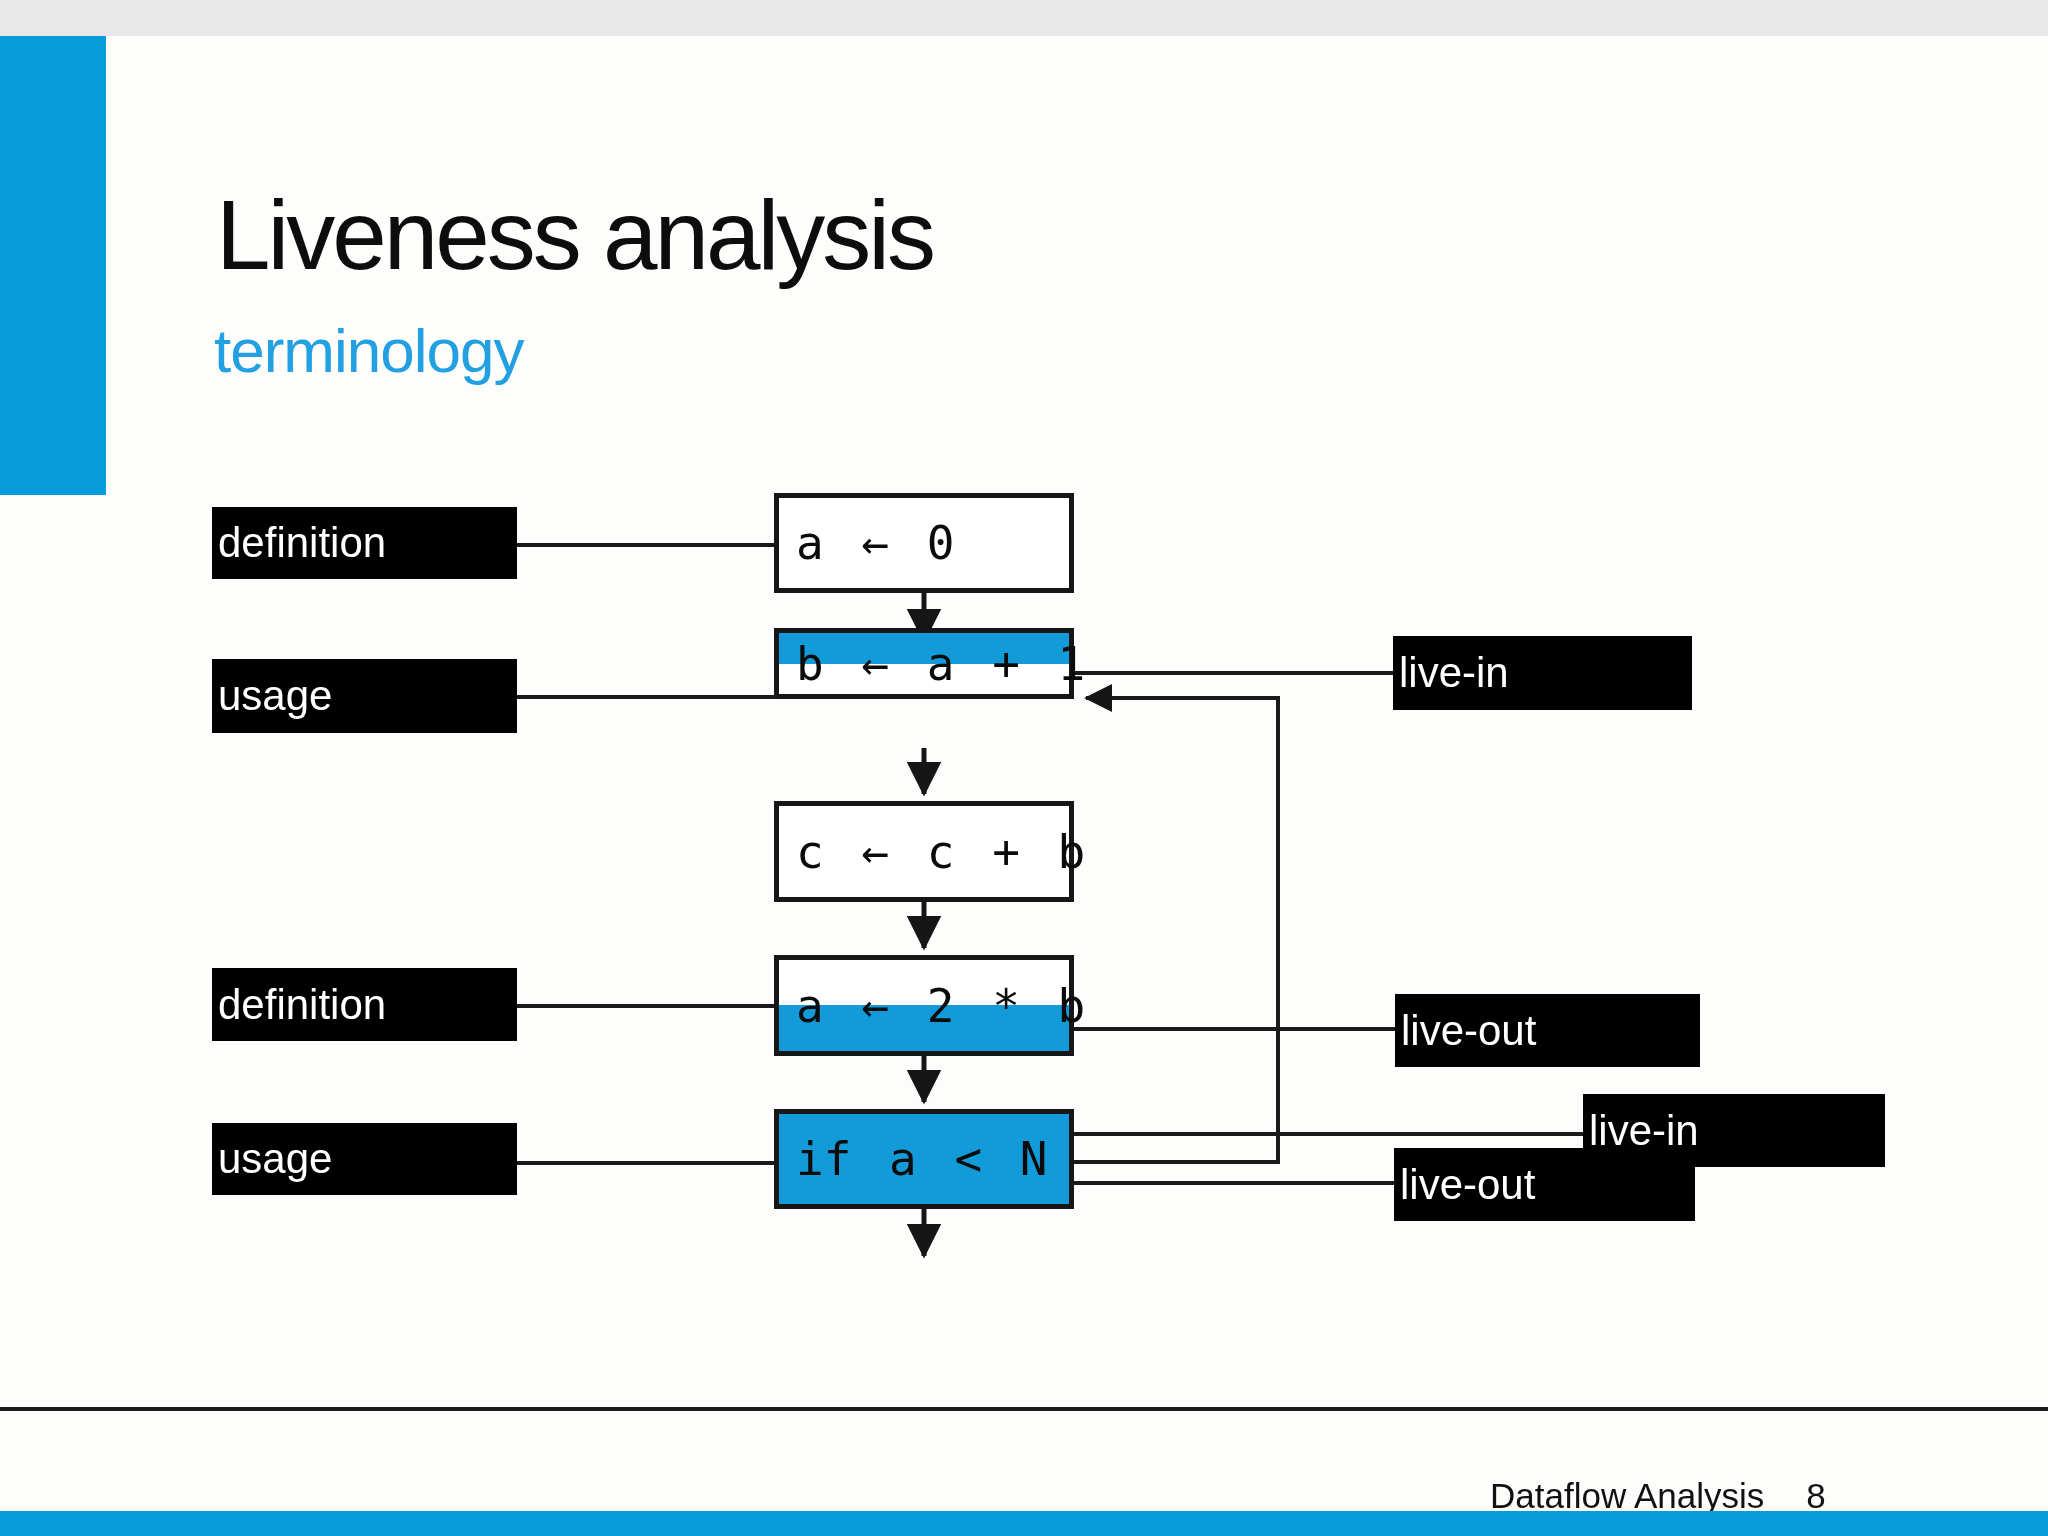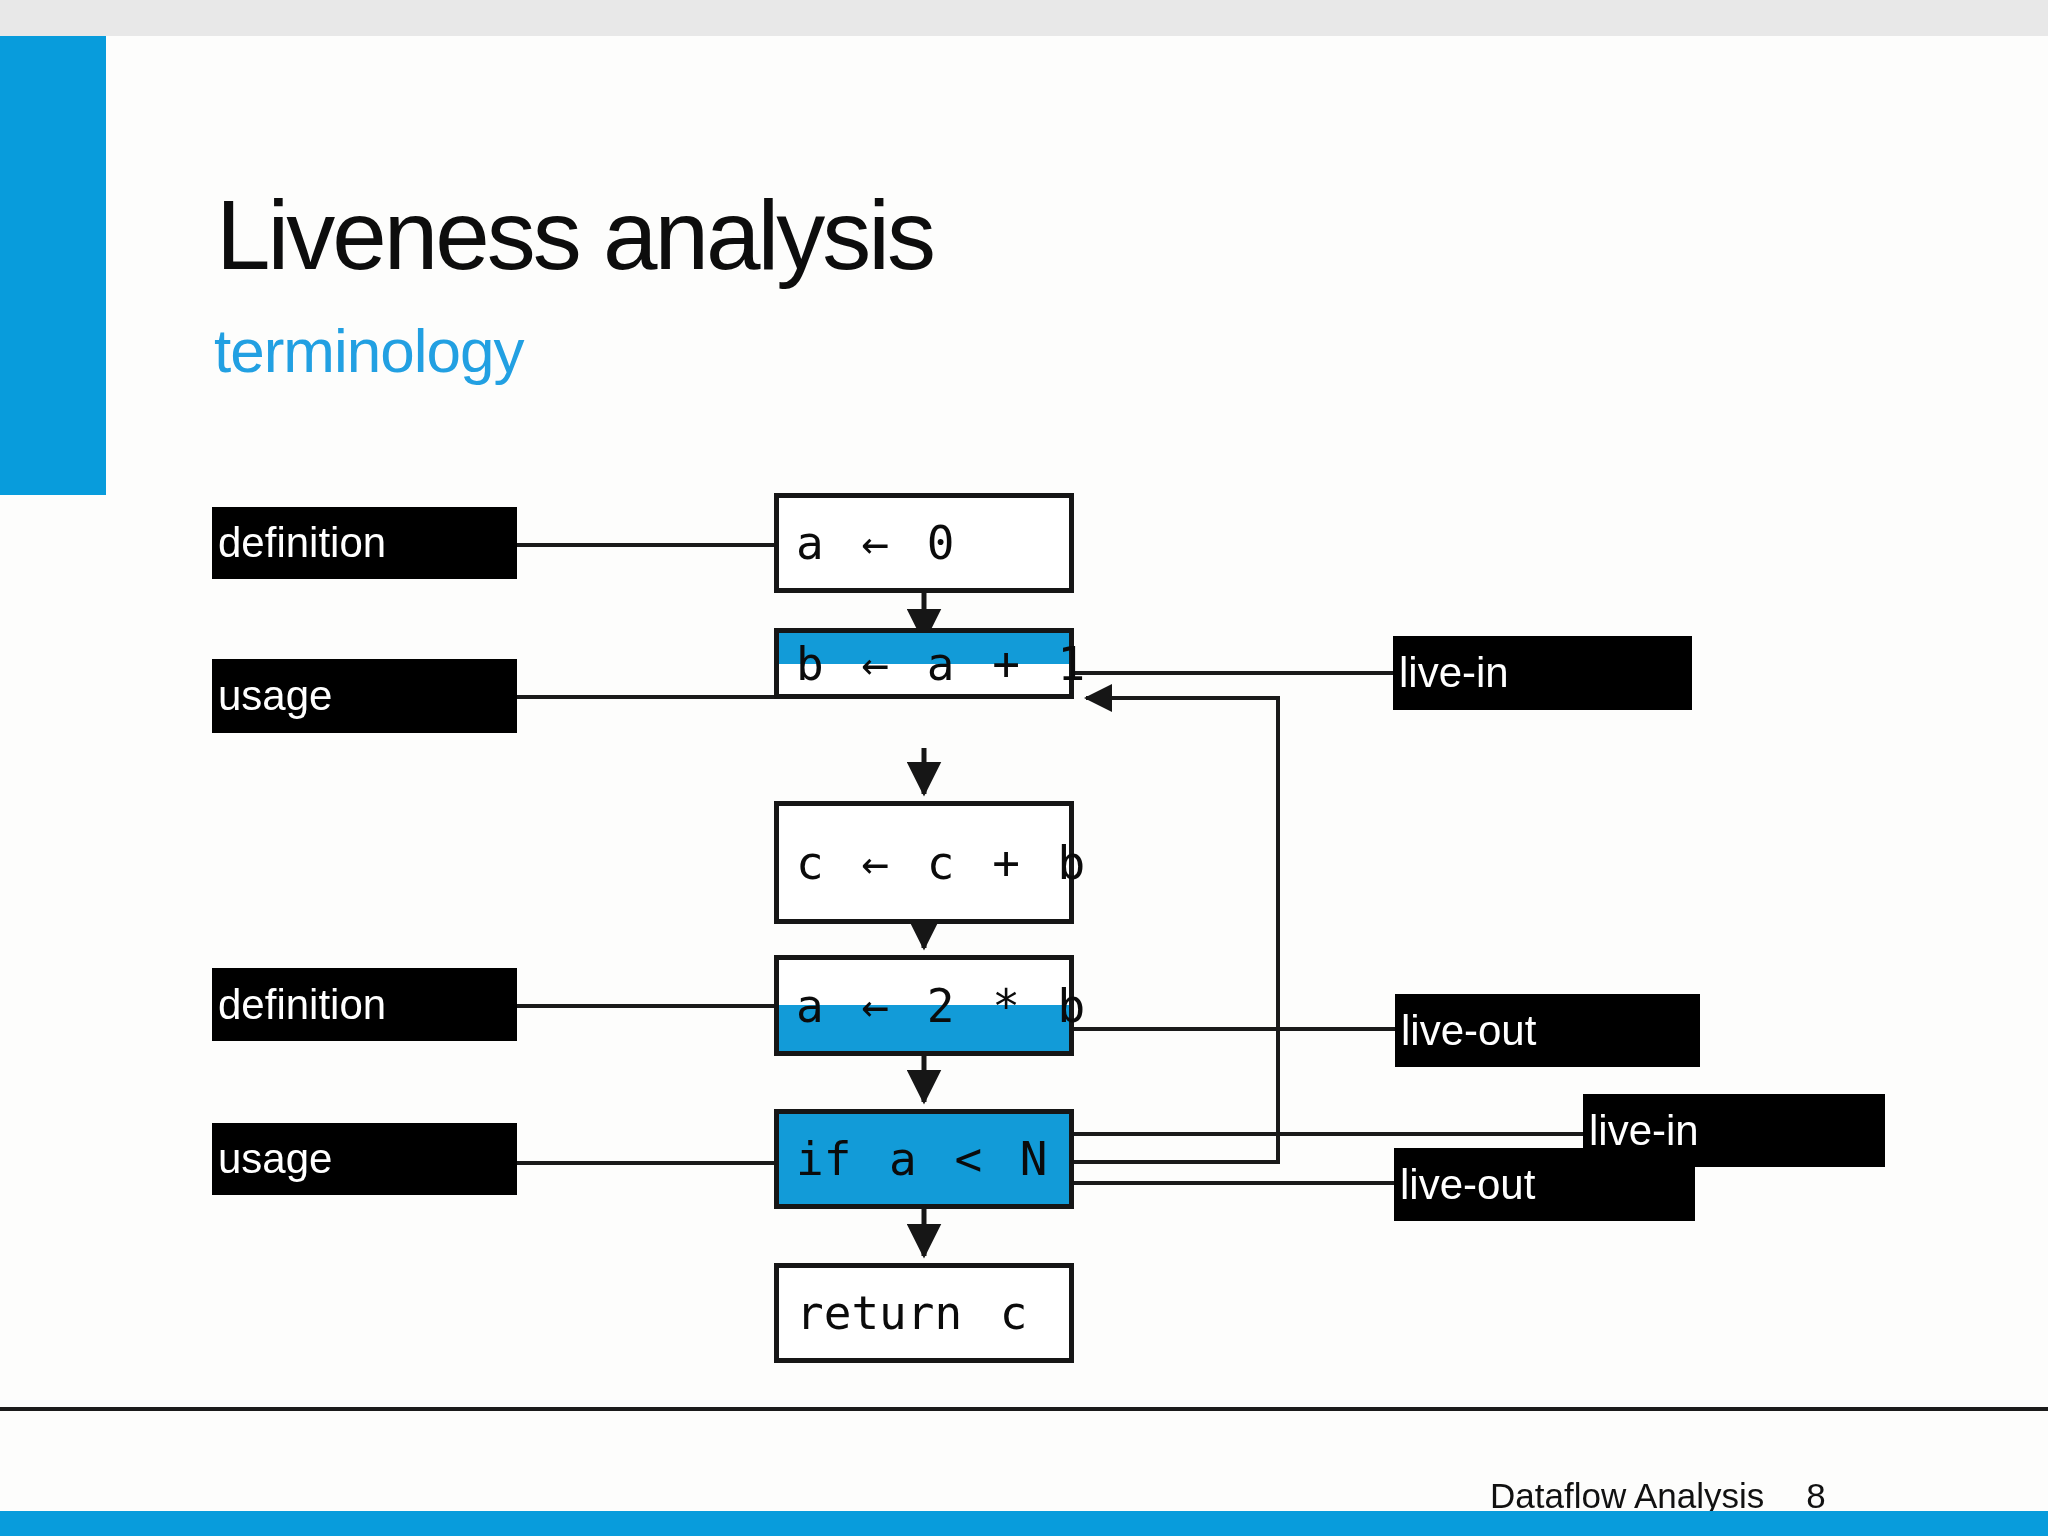--- a/index.html
+++ b/index.html
@@ -88,24 +88,23 @@
   <div class="abs lbl" style="left:212px;top:932px;width:305px;height:73px">definition</div>
   <div class="abs lbl" style="left:212px;top:1087px;width:305px;height:72px">usage</div>
 
   <div class="abs lbl" style="left:1393px;top:600px;width:299px;height:74px">live-in</div>
   <div class="abs lbl" style="left:1395px;top:958px;width:305px;height:73px">live-out</div>
   <div class="abs lbl" style="left:1583px;top:1058px;width:302px;height:73px">live-in</div>
   <div class="abs lbl" style="left:1394px;top:1112px;width:301px;height:73px">live-out</div>
 
   <div class="abs node" style="left:774px;top:457px">a ← 0</div>
   <div class="abs node hl-top-half" style="left:774px;top:592px;height:71px">b ← a + 1</div>
-  <div class="abs node" style="left:774px;top:765px;height:123px">c ← c + b</div>
+  <div class="abs node" style="left:774px;top:765px;height:101px">c ← c + b</div>
   <div class="abs node hl-bottom-half" style="left:774px;top:919px;height:101px">a ← 2 * b</div>
   <div class="abs node hl-full" style="left:774px;top:1073px">if a &lt; N</div>
-  <div class="abs node" style="left:774px;top:1227px">return c</div>
 
   <div id="footer-rule" class="abs"></div>
 
 
   <div id="footer-note" class="abs">
     <span>Dataflow Analysis</span>
     <span id="footer-page">8</span>
   </div>
 
   <div id="bottom-bar" class="abs"></div>

